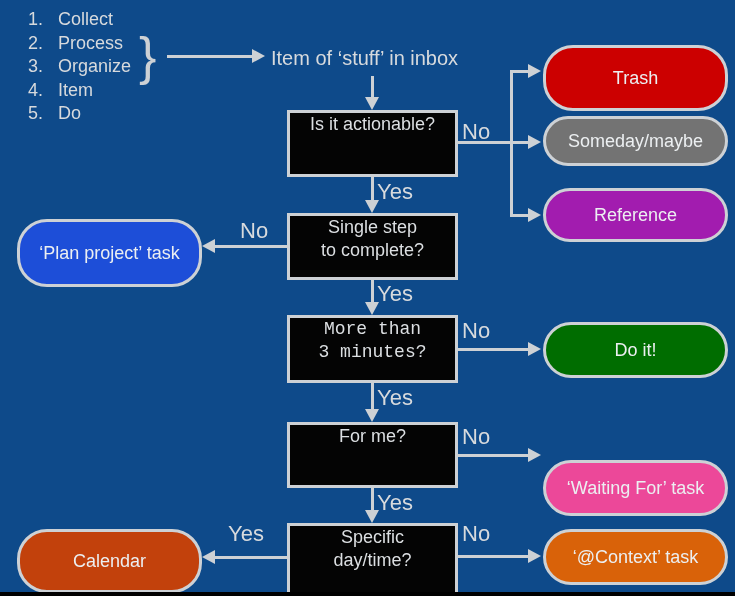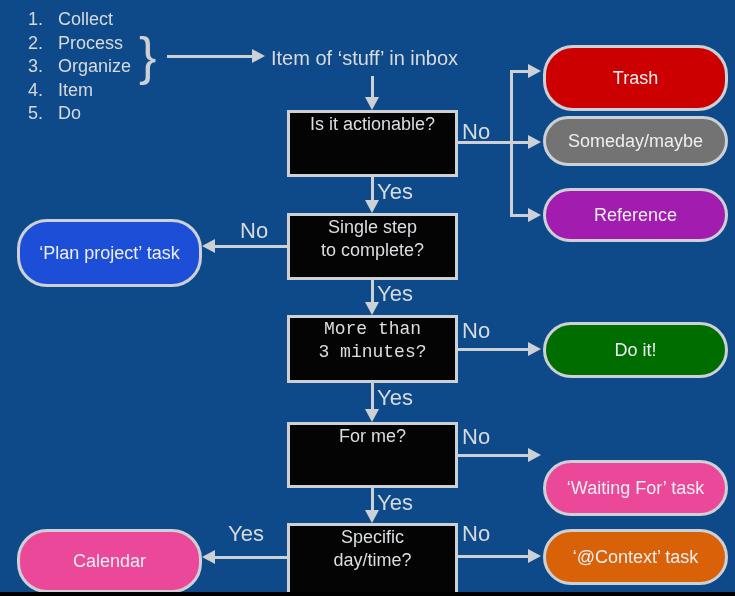--- a/index.html
+++ b/index.html
@@ -152,21 +152,21 @@
   <div class="ah ah-d" style="left:365px; top:510px;"></div>
 
   <div class="decision" style="left:287px; top:523px; height:85px;">
     <div>Specific</div>
     <div>day/time?</div>
   </div>
 
   <div class="edge-lbl" style="left:228px; top:521px;">Yes</div>
   <div class="hline" style="left:214px; top:556px; width:73px;"></div>
   <div class="ah ah-l" style="left:202px; top:550px;"></div>
-  <div class="pill" style="left: 17px; top: 529px; height: 64px; background-color: #ec4899;">
+  <div class="pill" style="left: 17px; top: 529px; height: 64px; background-color: #c2410c;">
     <span>Calendar</span>
   </div>
 
   <div class="edge-lbl" style="left:462px; top:521px;">No</div>
   <div class="hline" style="left:458px; top:555px; width:71px;"></div>
   <div class="ah ah-r" style="left:528px; top:549px;"></div>
   <div class="pill" style="left: 543px; top: 529px; height: 56px; background-color: rgb(217, 98, 9);">
     <span>‘@Context’ task</span>
   </div>
 

